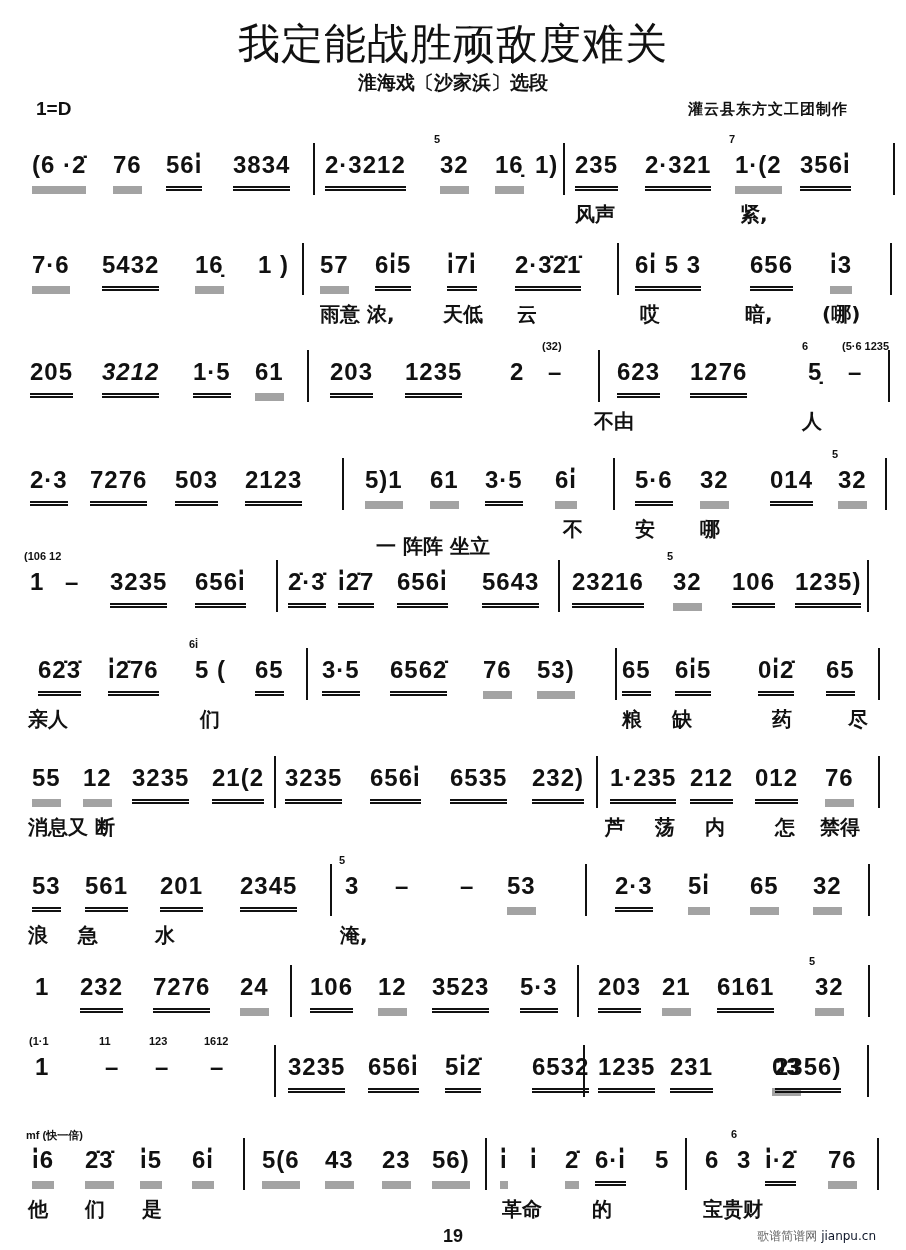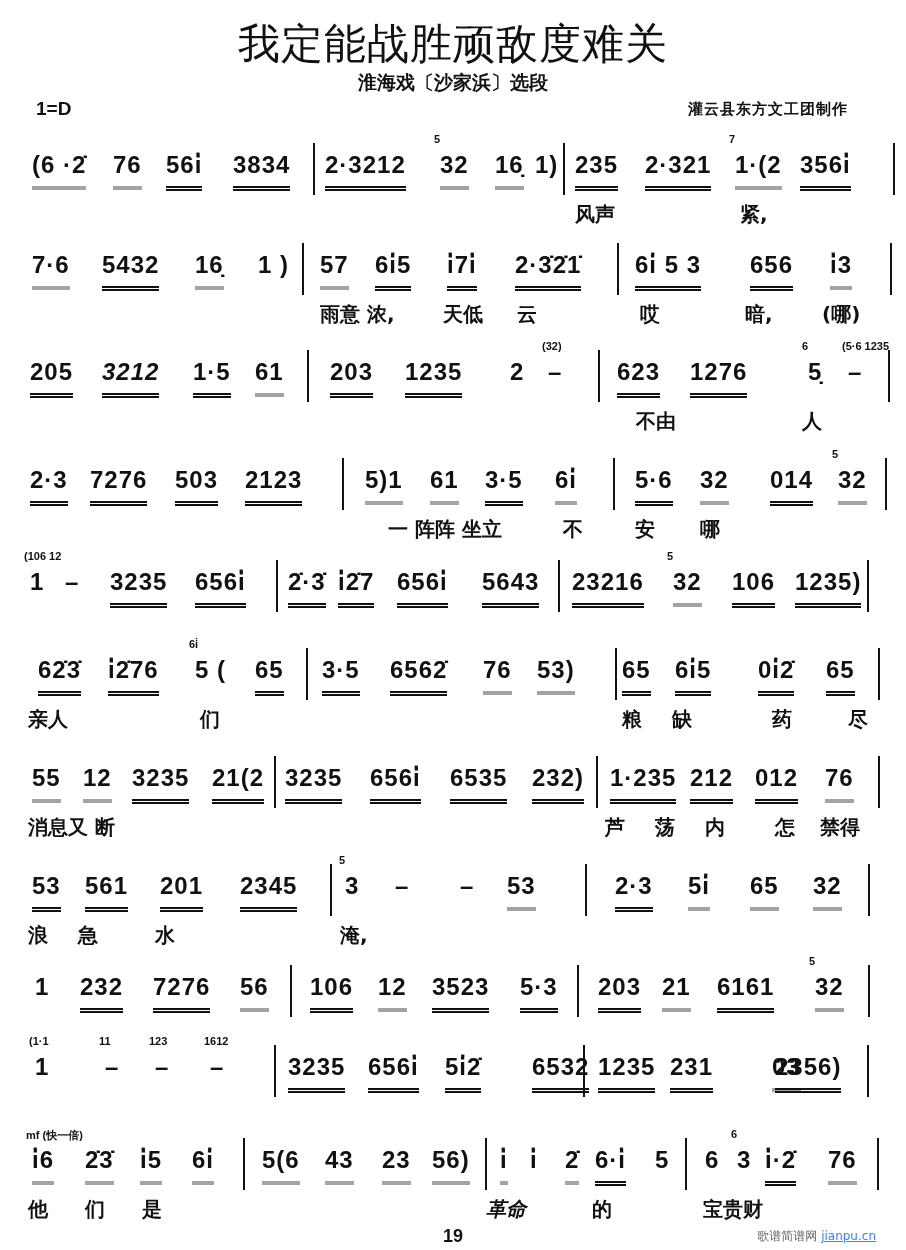--- a/index.html
+++ b/index.html
@@ -22,21 +22,21 @@
   .credit {
     position: absolute; right: 58px; top: 100px; font-size: 15px; font-weight: bold;
     font-family: "DejaVu Sans", sans-serif; letter-spacing: 1px;
   }
   .notes {
     position: absolute; left: 0; width: 906px; height: 44px;
     font-family: "Liberation Sans", sans-serif; font-weight: bold; font-size: 24px;
     letter-spacing: 1px; white-space: nowrap;
   }
   .seg { position: absolute; top: 0; line-height: 40px; }
-  .ul1 { border-bottom: 4px solid #a3a3a3; padding-bottom: 1px; }
+  .ul1 { border-bottom: 8px solid #a3a3a3; padding-bottom: 1px; }
   .ul2 { border-bottom: 5px double #111; padding-bottom: 1px; }
   .bar {
     position: absolute; width: 2px; background: #111;
   }
   .lyrics {
     position: absolute; left: 0; width: 906px; height: 30px;
     font-family: "DejaVu Sans", sans-serif; font-weight: bold; font-size: 20px;
   }
   .lyr { position: absolute; top: 0; white-space: nowrap; }
   .grace {
@@ -44,21 +44,21 @@
     font-family: "Liberation Sans", sans-serif;
   }
   .pagenum {
     position: absolute; left: 0; width: 906px; top: 1226px; text-align: center;
     font-size: 18px; font-weight: bold;
   }
   .watermark {
     position: absolute; right: 30px; top: 1228px; font-size: 12px; color: #666;
     font-family: "DejaVu Sans", sans-serif;
   }
-  .watermark .brand { color: #3b82f6; text-decoration: underline; }
+  .watermark .brand { color: #0f172a; }
 </style>
 </head>
 <body>
 
 <div class="title">我定能战胜顽敌度难关</div>
 <div class="subtitle">淮海戏〔沙家浜〕选段</div>
 <div class="key">1=D</div>
 <div class="credit">灌云县东方文工团制作</div>
 
 <div id="score">
@@ -123,21 +123,21 @@
       <span class="seg ul2" style="left: 330px;">203</span>
       <span class="seg ul2" style="left: 405px;">1235</span>
       <span class="seg" style="left: 510px;">2</span>
       <span class="seg" style="left: 548px;">–</span>
       <span class="seg ul2" style="left: 617px;">623</span>
       <span class="seg ul2" style="left: 690px;">1276</span>
       <span class="seg" style="left: 808px;">5̣</span>
       <span class="seg" style="left: 848px;">–</span>
     </div>
     <div class="lyrics" style="top: 408px;">
-      <span class="lyr" style="left: 636px;">不由</span>
+      <span class="lyr" style="left: 594px;">不由</span>
       <span class="lyr" style="left: 802px;">人</span>
     </div>
     <span class="grace" style="left: 832px; top: 448px;">5</span>
     <div class="bar" style="left: 342px; top: 458px; height: 52px;"></div>
     <div class="bar" style="left: 613px; top: 458px; height: 52px;"></div>
     <div class="bar" style="left: 885px; top: 458px; height: 52px;"></div>
     <div class="notes" style="top: 460px;">
       <span class="seg ul2" style="left: 30px;">2·3</span>
       <span class="seg ul2" style="left: 90px;">7276</span>
       <span class="seg ul2" style="left: 175px;">503</span>
@@ -145,21 +145,21 @@
       <span class="seg ul1" style="left: 365px;">5)1</span>
       <span class="seg ul1" style="left: 430px;">61</span>
       <span class="seg ul2" style="left: 485px;">3·5</span>
       <span class="seg ul1" style="left: 555px;">6i̇</span>
       <span class="seg ul2" style="left: 635px;">5·6</span>
       <span class="seg ul1" style="left: 700px;">32</span>
       <span class="seg ul2" style="left: 770px;">014</span>
       <span class="seg ul1" style="left: 838px;">32</span>
     </div>
     <div class="lyrics" style="top: 516px;">
-      <span class="lyr" style="left: 388px;">一 阵阵 坐立</span>
+      <span class="lyr" style="left: 376px; margin-top: 17px;">一 阵阵 坐立</span>
       <span class="lyr" style="left: 563px;">不</span>
       <span class="lyr" style="left: 635px;">安</span>
       <span class="lyr" style="left: 700px;">哪</span>
     </div>
     <span class="grace" style="left: 24px; top: 550px;">(106 12</span>
     <span class="grace" style="left: 667px; top: 550px;">5</span>
     <div class="bar" style="left: 276px; top: 560px; height: 52px;"></div>
     <div class="bar" style="left: 558px; top: 560px; height: 52px;"></div>
     <div class="bar" style="left: 867px; top: 560px; height: 52px;"></div>
     <div class="notes" style="top: 562px;">
@@ -252,21 +252,21 @@
       <span class="lyr" style="left: 340px;">淹,</span>
     </div>
     <span class="grace" style="left: 809px; top: 955px;">5</span>
     <div class="bar" style="left: 290px; top: 965px; height: 52px;"></div>
     <div class="bar" style="left: 577px; top: 965px; height: 52px;"></div>
     <div class="bar" style="left: 868px; top: 965px; height: 52px;"></div>
     <div class="notes" style="top: 967px;">
       <span class="seg" style="left: 35px;">1</span>
       <span class="seg ul2" style="left: 80px;">232</span>
       <span class="seg ul2" style="left: 153px;">7276</span>
-      <span class="seg ul1" style="left: 240px;">56</span>
+      <span class="seg ul1" style="left: 240px;">24</span>
       <span class="seg ul2" style="left: 310px;">106</span>
       <span class="seg ul1" style="left: 378px;">12</span>
       <span class="seg ul2" style="left: 432px;">3523</span>
       <span class="seg ul2" style="left: 520px;">5·3</span>
       <span class="seg ul2" style="left: 598px;">203</span>
       <span class="seg ul1" style="left: 662px;">21</span>
       <span class="seg ul2" style="left: 717px;">6161</span>
       <span class="seg ul1" style="left: 815px;">32</span>
     </div>
     <span class="grace" style="left: 29px; top: 1035px;">(1·1</span>
@@ -312,21 +312,21 @@
       <span class="seg" style="left: 655px;">5</span>
       <span class="seg" style="left: 705px;">6</span>
       <span class="seg" style="left: 737px;">3</span>
       <span class="seg ul2" style="left: 765px;">i̇·2̇</span>
       <span class="seg ul1" style="left: 828px;">76</span>
     </div>
     <div class="lyrics" style="top: 1196px;">
       <span class="lyr" style="left: 28px;">他</span>
       <span class="lyr" style="left: 85px;">们</span>
       <span class="lyr" style="left: 142px;">是</span>
-      <span class="lyr" style="left: 486px; font-style: italic;">革命</span>
+      <span class="lyr" style="left: 502px;">革命</span>
       <span class="lyr" style="left: 592px;">的</span>
       <span class="lyr" style="left: 703px;">宝贵财</span>
     </div>
   </div>
 
 <div class="pagenum">19</div>
 <div class="watermark">
   <span>歌谱简谱网</span>
   <span class="brand">jianpu.cn</span>
 </div>

